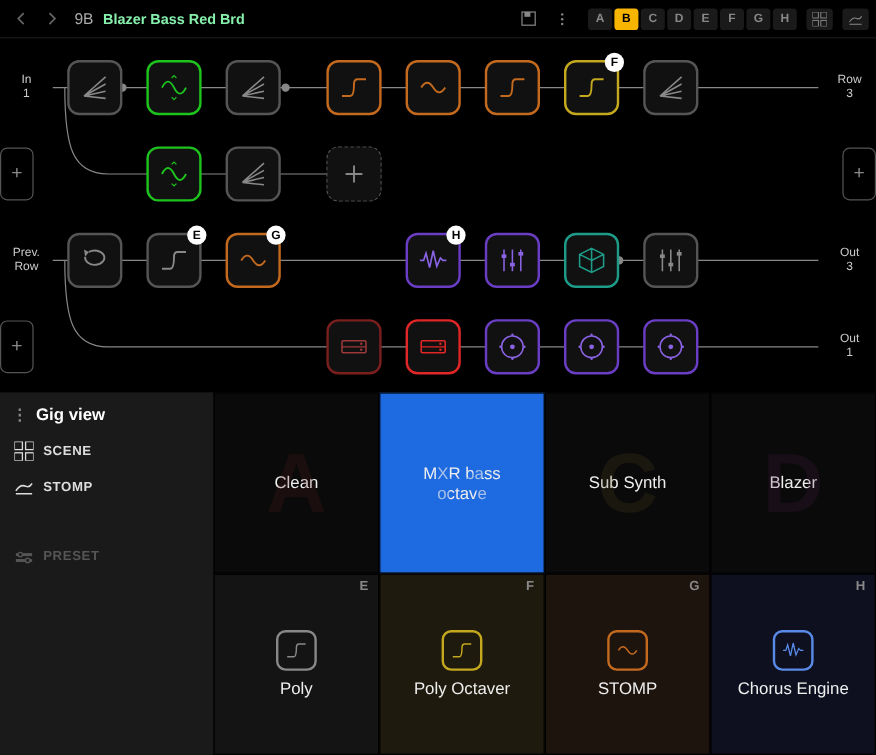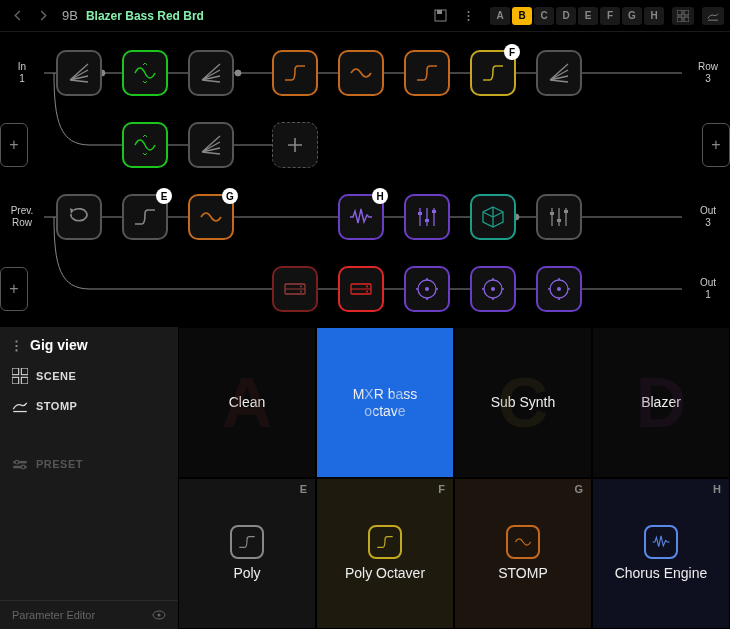--- a/index.html
+++ b/index.html
@@ -409,26 +409,20 @@
         </svg>
       <span>STOMP</span>
     </div>
     <div class="btm-sep"></div>
     <div class="btm-btn dim">
       <svg viewBox="0 0 13 13">
           <use href="#i-preset"></use>
         </svg>
       <span>PRESET</span>
     </div>
-    <div class="param-ed">
-      <span>Parameter Editor</span>
-      <svg viewBox="0 0 14 12" style="width:14px;height:12px;margin-left:auto">
-          <use href="#i-eye"></use>
-        </svg>
-    </div>
   </div>
   <div class="btm-grid" id="btm-grid">
       <div class="cell" style="background: rgb(10, 10, 10);">
         <div class="bg-letter" style="color:#5a1e1e">A</div>
         <div class="lbl">Clean</div>
       </div>
       <div class="cell active" style="background: rgb(30, 106, 224);">
         <div class="bg-letter" style="color:#1e6ae0">B</div>
         <div class="lbl">MXR bass<br>octave</div>
       </div>

